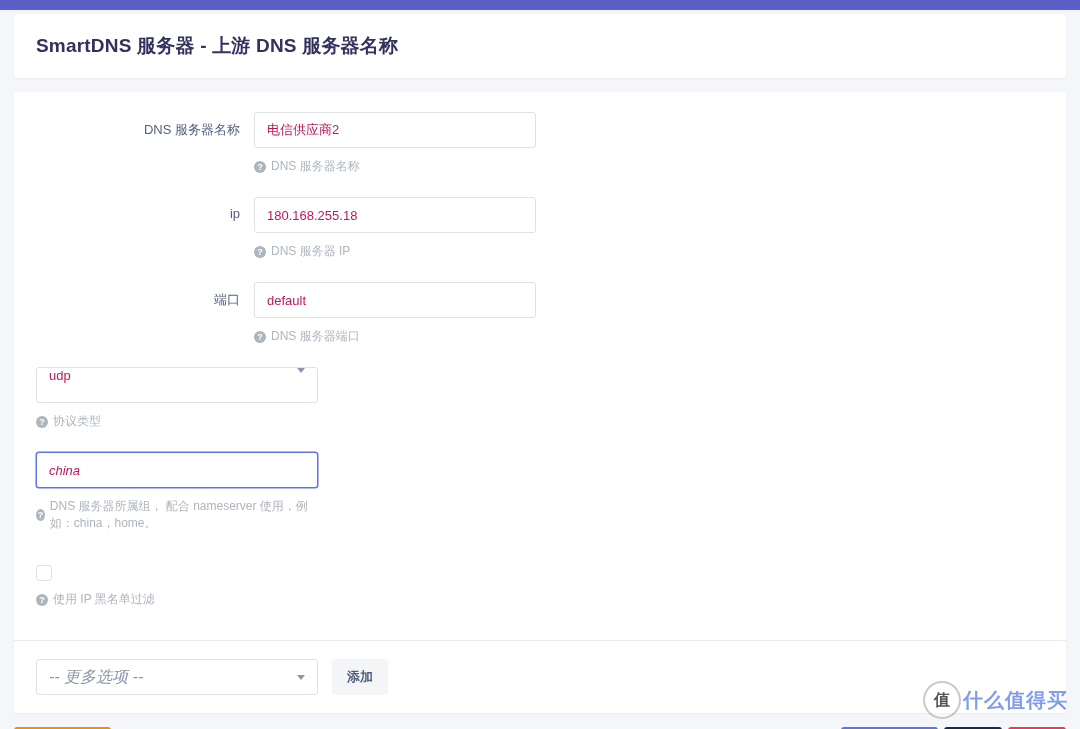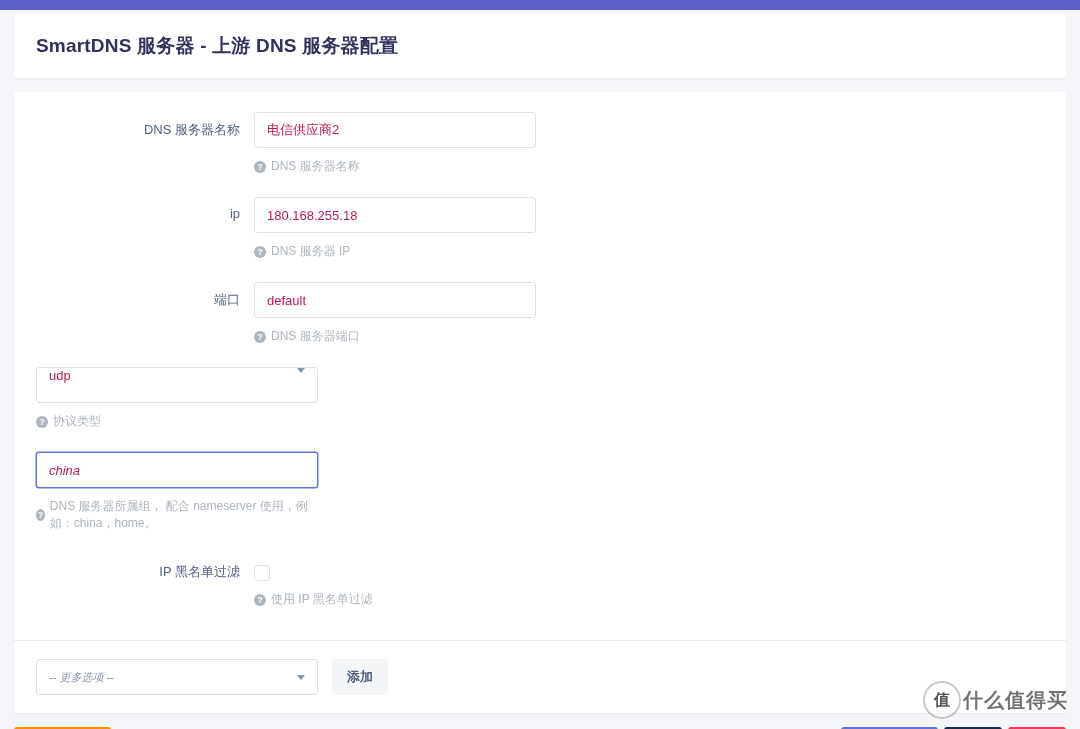--- a/index.html
+++ b/index.html
@@ -125,21 +125,21 @@
     .options-select {
       width: 282px;
       height: 36px;
       border: 1px solid #dee2e6;
       border-radius: 3px;
       padding: 0 12px;
       display: flex;
       align-items: center;
       justify-content: space-between;
       color: #8898aa;
-      font-size: 11px;
+      font-size: 16px;
       cursor: pointer;
       font-style: italic;
     }
     .btn-add {
       height: 36px;
       padding: 0 14px;
       background: #f4f5f7;
       border: 1px solid #f4f5f7;
       border-radius: 3px;
       color: #525f7f;
@@ -183,34 +183,34 @@
       background: rgba(255,255,255,0.4);
       display: flex;
       align-items: center;
       justify-content: center;
       color: #555;
       font-weight: bold;
       font-size: 16px;
       border: 2px solid rgba(120,120,120,0.4);
     }
     .wm-text {
-      color: #000000;
+      color: #1d4ed8;
       font-size: 20px;
       font-weight: bold;
       letter-spacing: 1px;
       opacity: 0.55;
     }
   </style>
 </head>
 <body>
 
 <div class="top-bar"></div>
 
 <div class="header-card">
-  <h1 class="header-title">SmartDNS 服务器 - 上游 DNS 服务器配置</h1>
+  <h1 class="header-title">SmartDNS 服务器 - 上游 DNS 服务器名称</h1>
 </div>
 
 <div class="form-card">
   <div class="form-body">
 
     <div class="form-row">
       <div class="form-label">DNS 服务器名称</div>
       <div class="form-control-wrap">
         <input class="form-input" value="电信供应商2" style="">
         <div class="help-text">
@@ -259,21 +259,20 @@
       <div class="form-control-wrap">
         <input class="form-input focused" value="china" style="">
         <div class="help-text">
           <span class="help-icon">?</span>
           <span>DNS 服务器所属组， 配合 nameserver 使用，例如：china，home。</span>
         </div>
       </div>
     </div>
 
     <div class="form-row">
-      <div class="form-label">IP 黑名单过滤</div>
       <div class="form-control-wrap">
         <div class="checkbox"></div>
         <div class="help-text">
           <span class="help-icon">?</span>
           <span>使用 IP 黑名单过滤</span>
         </div>
       </div>
     </div>
 
   </div>

